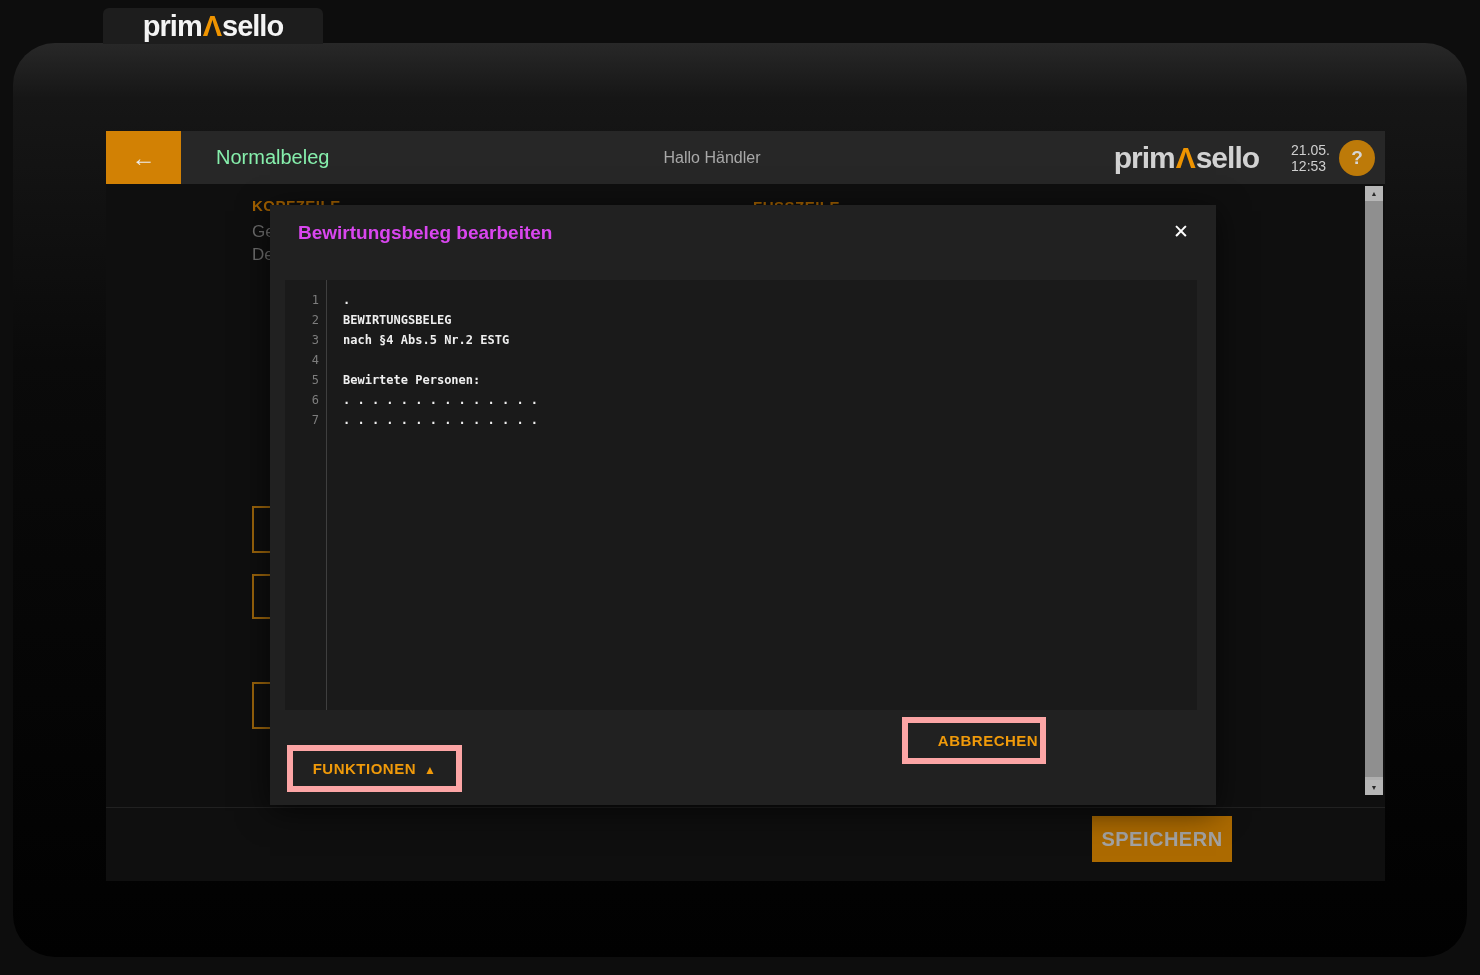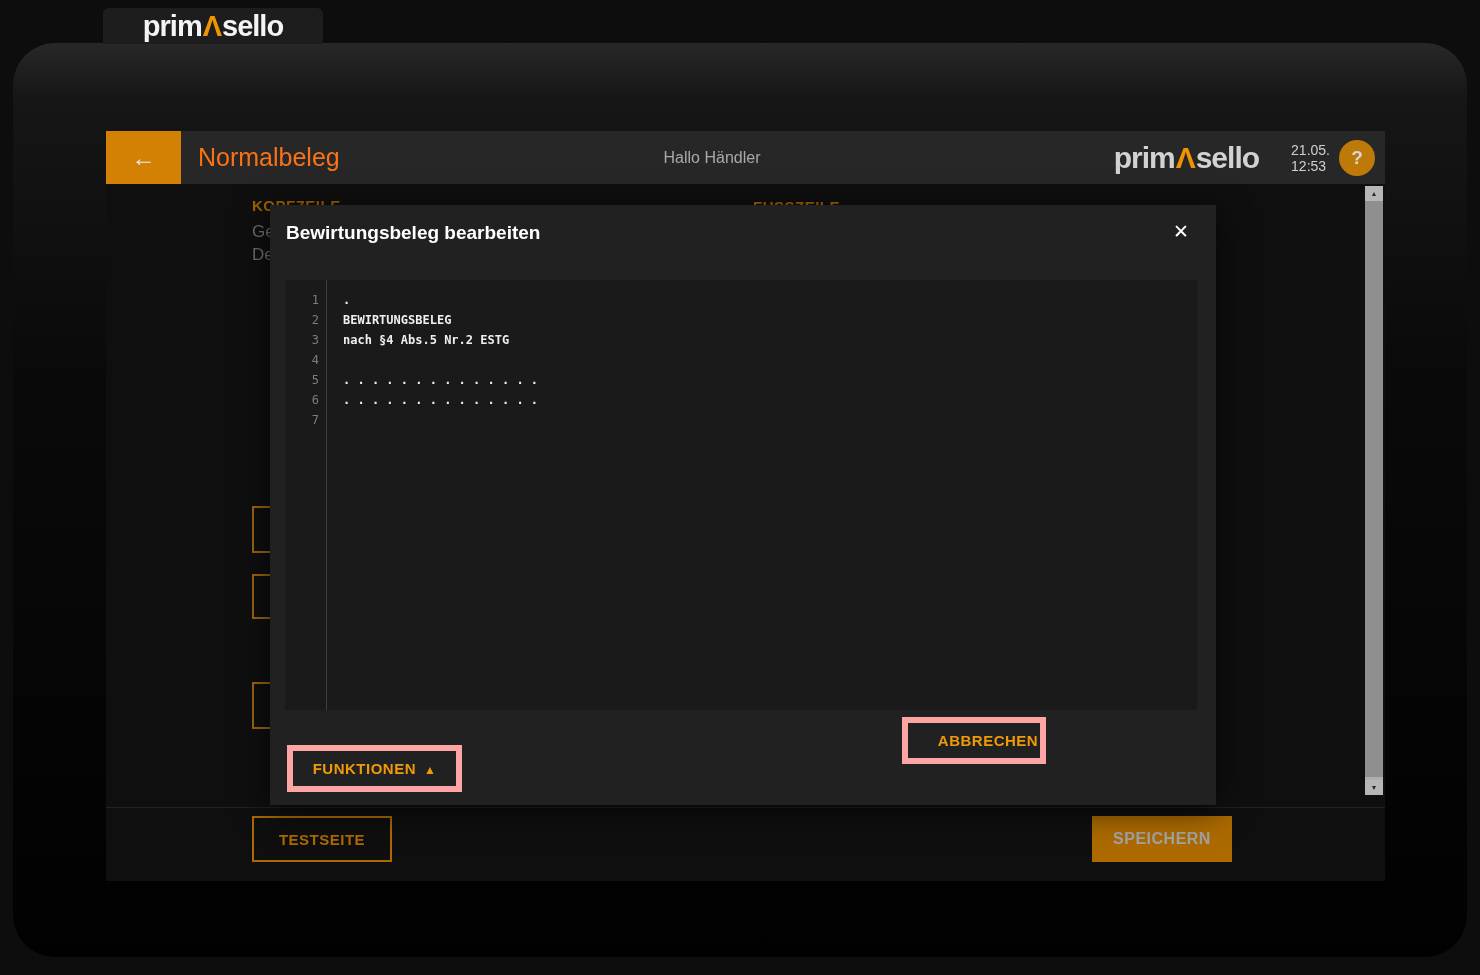--- a/index.html
+++ b/index.html
@@ -27,22 +27,22 @@
   .app-header {
     position: absolute; left: 106px; top: 131px; width: 1279px; height: 53px;
     background: #272727; z-index: 2;
   }
   .back-btn {
     position: absolute; left: 0; top: 0; width: 75px; height: 53px;
     background: #d28104; border: none; color: #ececec; font-size: 24px;
     display: flex; align-items: center; justify-content: center; cursor: pointer;
   }
   .header-title {
-    position: absolute; left: 92px; top: 0; height: 53px;
-    display: flex; align-items: center; color: #f97316; font-size: 25px;
+    position: absolute; left: 110px; top: 0; height: 53px;
+    display: flex; align-items: center; color: #86efac; font-size: 20px;
   }
   .greeting {
     position: absolute; left: 506px; top: 0; width: 200px; height: 53px;
     display: flex; align-items: center; justify-content: center;
     color: #a9a9a9; font-size: 16px;
   }
   .header-right {
     position: absolute; right: 10px; top: 0; height: 53px;
     display: flex; align-items: center; gap: 9px;
   }
@@ -76,21 +76,21 @@
   }
   .testseite-btn {
     position: absolute; left: 146px; top: 8px; width: 140px; height: 46px;
     background: transparent; border: 2px solid #ef9400; color: #ef9400;
     font-size: 15px; font-weight: bold; letter-spacing: 0.5px; cursor: pointer;
     font-family: "Liberation Sans", sans-serif;
   }
   .speichern-btn {
     position: absolute; left: 986px; top: 8px; width: 140px; height: 46px;
     background: #ef9400; border: none; color: #e2e2e2;
-    font-size: 16px; font-weight: bold; letter-spacing: 0.5px; cursor: pointer;
+    font-size: 20px; font-weight: bold; letter-spacing: 0.5px; cursor: pointer;
     font-family: "Liberation Sans", sans-serif;
   }
 
   
   .overlay {
     position: absolute; left: 106px; top: 184px; width: 1279px; height: 697px;
     background: rgba(0,0,0,0.28); z-index: 3;
   }
 
   
@@ -106,21 +106,21 @@
   .sb-up { top: 0; }
   .sb-down { bottom: 0; }
   .sb-thumb { position: absolute; left: 0; top: 15px; width: 18px; height: 576px; background: #8f8f8f; cursor: grab; }
 
   
   .modal {
     position: absolute; left: 270px; top: 205px; width: 946px; height: 600px;
     background: #212121; z-index: 5; box-shadow: 0 6px 30px rgba(0,0,0,0.65);
   }
   .modal-title {
-    position: absolute; left: 16px; top: 17px; color: #ffffff;
+    position: absolute; left: 28px; top: 17px; color: #d946ef;
     font-size: 19px; font-weight: bold;
   }
   .modal-close {
     position: absolute; right: 20px; top: 12px; width: 30px; height: 30px;
     background: transparent; border: none; color: #fff; font-size: 19px;
     cursor: pointer; line-height: 30px; text-align: center;
   }
   .editor {
     position: absolute; left: 15px; top: 75px; width: 912px; height: 430px;
     background: #1a1a1a; display: flex; cursor: text;
@@ -183,21 +183,20 @@
 
   <div class="content">
     <div class="section-label label-kopf">KOPFZEILE</div>
     <div class="section-label label-fuss">FUSSZEILE</div>
     <div class="partial-text pt1">Ge</div>
     <div class="partial-text pt2">De</div>
     <button class="frag-btn frag1"></button>
     <button class="frag-btn frag2"></button>
     <button class="frag-btn frag3"></button>
     <div class="content-footer">
-      <button class="testseite-btn">TESTSEITE</button>
       <button class="speichern-btn">SPEICHERN</button>
     </div>
   </div>
 
   <div class="overlay"></div>
 
   <div class="scrollbar">
     <button class="sb-btn sb-up"><span>▲</span></button>
     <div class="sb-thumb"></div>
     <button class="sb-btn sb-down"><span>▼</span></button>
@@ -217,20 +216,21 @@
         <div class="line-number">4</div>
         <div class="line-number">5</div>
         <div class="line-number">6</div>
         <div class="line-number">7</div>
       </div>
       <div class="code">
         <div class="code-line">.</div>
         <div class="code-line">BEWIRTUNGSBELEG</div>
         <div class="code-line">nach §4 Abs.5 Nr.2 ESTG</div>
         <div class="code-line"></div>
+        <div class="code-line">Bewirtete Personen:</div>
         <div class="code-line">. . . . . . . . . . . . . .</div>
         <div class="code-line">. . . . . . . . . . . . . .</div>
       </div>
     </div>
 
     <button class="btn-outline funktionen-btn">
       <span>FUNKTIONEN</span><span class="arrow">▲</span>
     </button>
     <button class="btn-outline abbrechen-btn">ABBRECHEN</button>
   </div>

